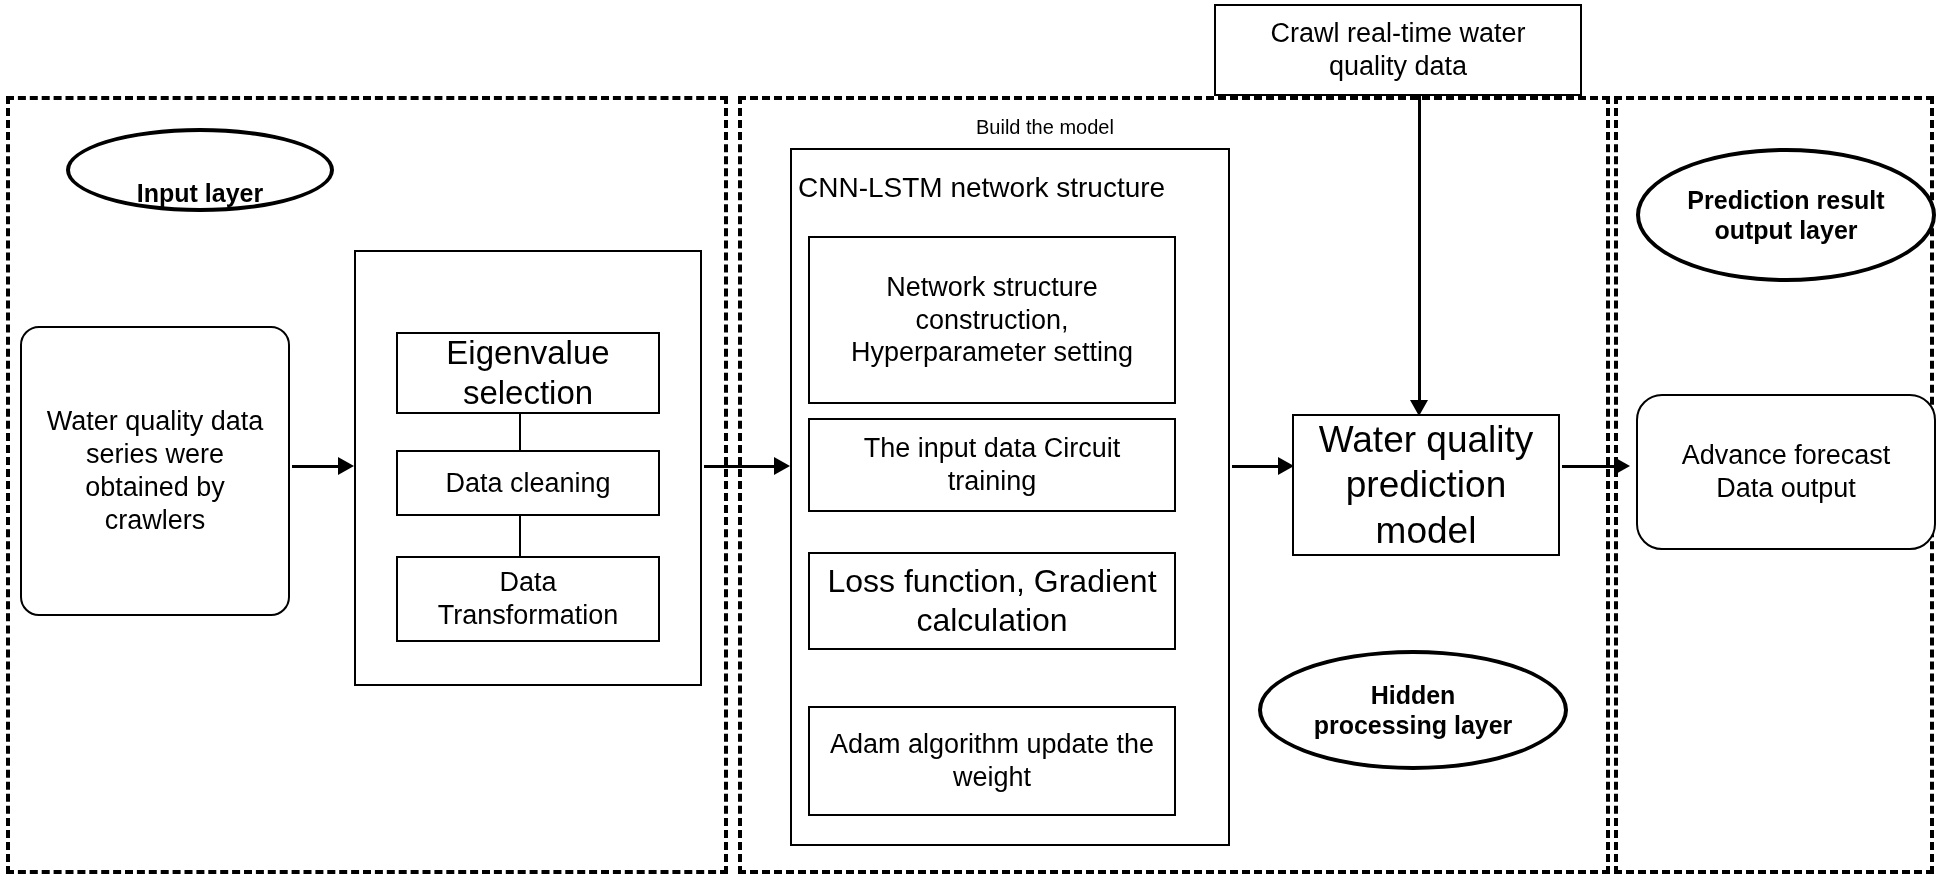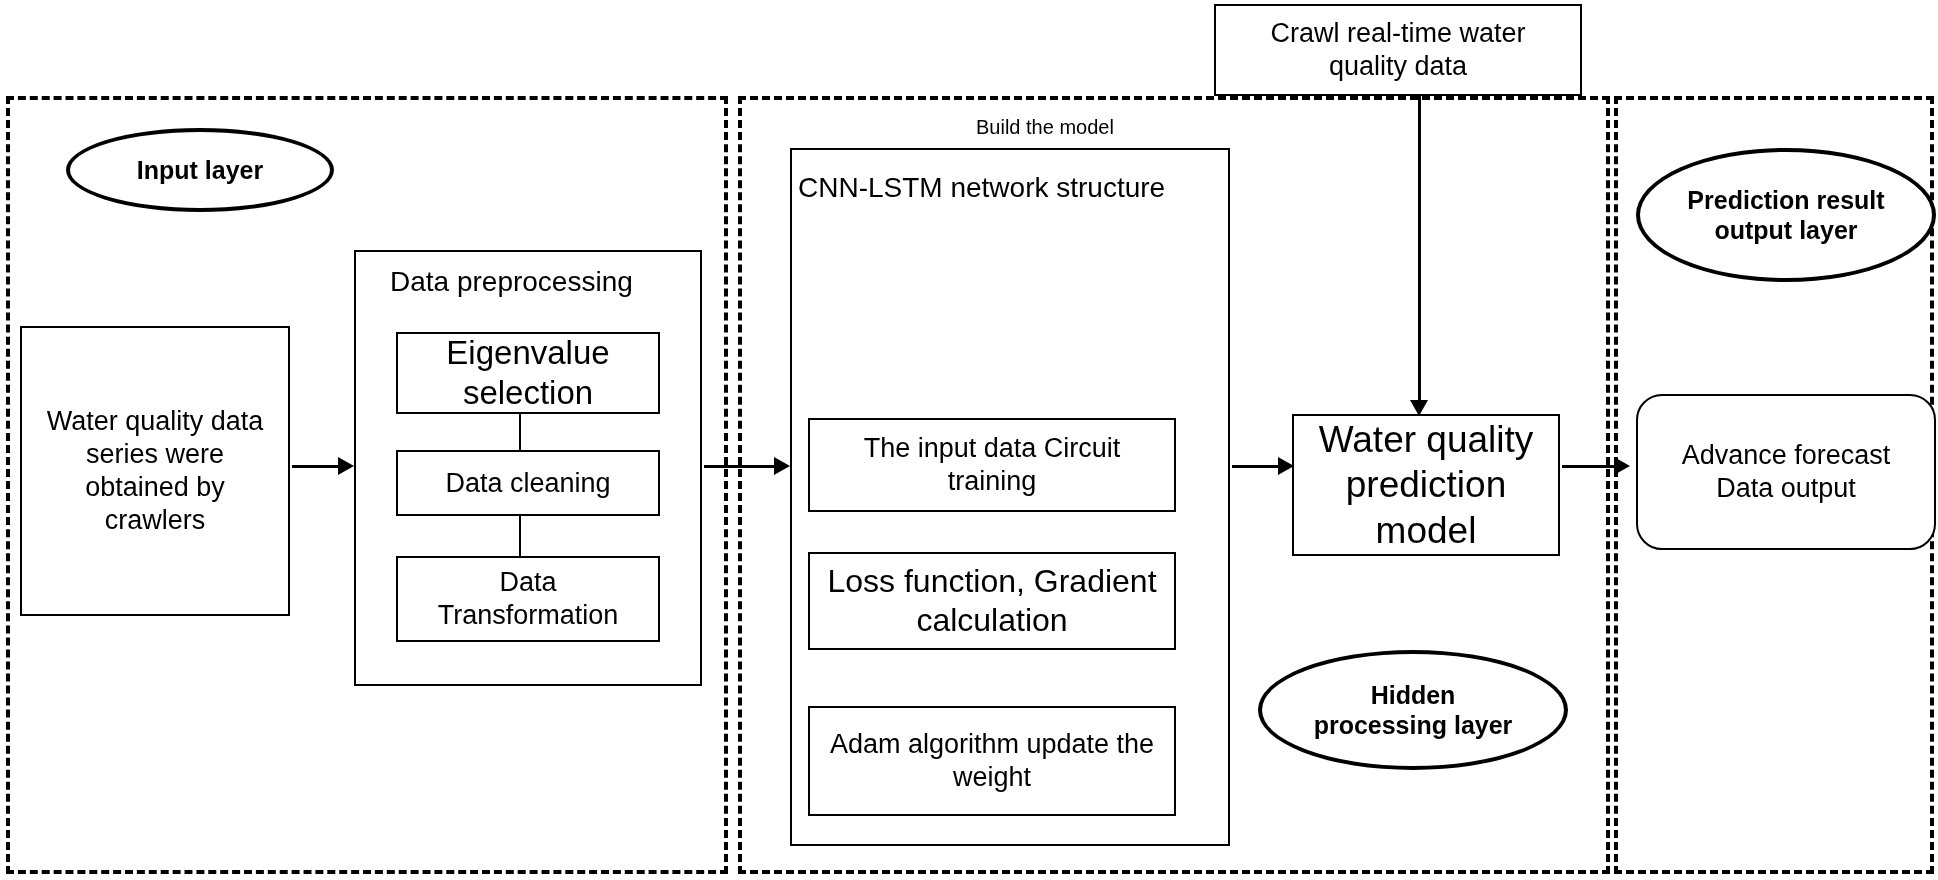--- a/index.html
+++ b/index.html
@@ -130,47 +130,44 @@
 <body>
 
 <div id="canvas">
 
   <div class="region" style="left:6px; top:96px; width:722px; height:778px;"></div>
 
   <div class="region" style="left:738px; top:96px; width:872px; height:778px;"></div>
 
   <div class="region" style="left:1614px; top:96px; width:320px; height:778px;"></div>
 
-  <div class="ellipse" style="left:66px; top:128px; width:268px; height:84px; font-size:25px;">
+  <div class="ellipse" style="left:66px; top:128px; width:268px; height:84px; font-size:25px;align-items:flex-end;">
     <span>Input layer</span>
   </div>
 
   <div class="ellipse" style="left:1258px; top:650px; width:310px; height:120px; font-size:25px; white-space:pre-line;">
     <span>Hidden
 processing layer</span>
   </div>
 
   <div class="ellipse" style="left:1636px; top:148px; width:300px; height:134px; font-size:25px; white-space:pre-line;">
     <span>Prediction result
 output layer</span>
   </div>
 
-  <div class="box" style="left:20px; top:326px; width:270px; height:290px; font-size:27px;">
+  <div class="box" style="left:20px; top:326px; width:270px; height:290px; font-size:27px;border-radius:19px;">
     <span>Water quality data series were obtained by crawlers</span>
   </div>
 
   <div class="h-arrow" style="left:292px; top:455px; width:62px; height:22px;">
     <div class="shaft" style="width:48px;"></div>
     <div class="head"></div>
   </div>
 
   <div class="group-box" style="left:354px; top:250px; width:348px; height:436px;"></div>
-  <div class="group-label" style="left:390px; top:266px; font-size:28px;">
-    <span>Data preprocessing</span>
-  </div>
 
   <div class="box" style="left:396px; top:332px; width:264px; height:82px; font-size:33px;">
     <span>Eigenvalue selection</span>
   </div>
   <div class="v-line" style="left:518px; top:414px; width:4px; height:36px;">
     <div class="shaft"></div>
   </div>
 
   <div class="box" style="left:396px; top:450px; width:264px; height:66px; font-size:27px;">
     <span>Data cleaning</span>
@@ -190,20 +187,23 @@
 
   <div class="free-label" style="left:932px; top:116px; font-size:20px;margin-left:44px;">
     <span>Build the model</span>
   </div>
 
   <div class="group-box" style="left:790px; top:148px; width:440px; height:698px;"></div>
   <div class="group-label" style="left:798px; top:172px; font-size:28px;">
     <span>CNN-LSTM network structure</span>
   </div>
 
+  <div class="box" style="left:808px; top:236px; width:368px; height:168px; font-size:27px;">
+    <span>Network structure construction, Hyperparameter setting</span>
+  </div>
 
   <div class="box" style="left:808px; top:418px; width:368px; height:94px; font-size:27px;">
     <span>The input data Circuit training</span>
   </div>
 
   <div class="box" style="left:808px; top:552px; width:368px; height:98px; font-size:32px;">
     <span>Loss function, Gradient calculation</span>
   </div>
 
   <div class="box" style="left:808px; top:706px; width:368px; height:110px; font-size:27px;">

